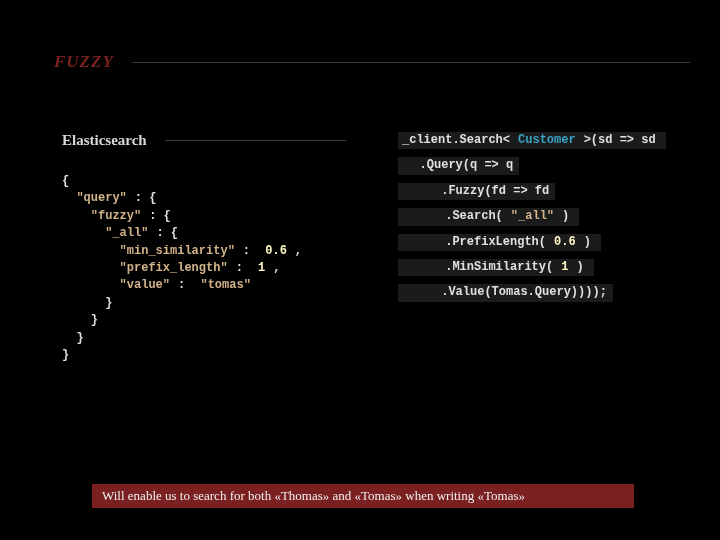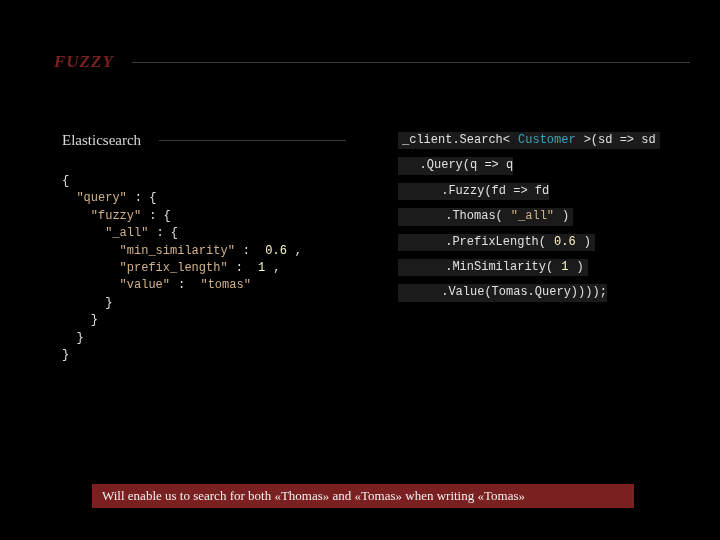--- a/index.html
+++ b/index.html
@@ -32,20 +32,21 @@
     flex: 0 0 auto;
   }
   .hrule {
     flex: 1 1 auto;
     height: 1px;
     background: #3a3a3a;
   }
   .columns {
     display: flex;
     gap: 28px;
+    font-weight: bold;
   }
   .col {
     flex: 1 1 50%;
   }
   .col-header {
     display: flex;
     align-items: center;
     gap: 10px;
     margin-bottom: 20px;
   }
@@ -58,21 +59,21 @@
   pre.code {
     font-family: Consolas, 'Courier New', monospace;
     font-size: 12px;
     line-height: 1.45;
     white-space: pre;
     color: #e0e0e0;
   }       
   .code .str { color: #d2b38a; }       
   .code .num { color: #fef9c3; }       
   .code .type{ color: #38a2c2; }       
-  .code .bg  { background: #1b1b1b; display: inline-block; }
+  .code .bg  { background: #1b1b1b; display: inline-block; padding-right: 6px; }
   .footnote {
     position: absolute;
     left: 76px;
     right: 94px;
     bottom: 40px;
     background: #7b2020;
     color: #f0f0f0;
     font-family: Georgia, serif;
     font-size: 13px;
     padding: 4px 10px;
@@ -106,21 +107,21 @@
 <span>      }</span>
 <span>    }</span>
 <span>  }</span>
 <span>}</span></pre>
     </div>
 
     <div class="col">
 <pre class="code"><span class="bg"><span>_client.Search&lt;</span><span class="type">Customer</span><span>&gt;(sd =&gt; sd</span></span>
 <span class="bg">   .Query(q =&gt; q</span>
 <span class="bg">      .Fuzzy(fd =&gt; fd</span>
-<span class="bg"><span>      .Thomas(</span><span class="str">"_all"</span><span>)</span></span>
+<span class="bg"><span>      .Search(</span><span class="str">"_all"</span><span>)</span></span>
 <span class="bg"><span>      .PrefixLength(</span><span class="num">0.6</span><span>)</span></span>
 <span class="bg"><span>      .MinSimilarity(</span><span class="num">1</span><span>)</span></span>
 <span class="bg">      .Value(Tomas.Query))));</span></pre>
     </div>
 
   </div>
 
   <div class="footnote">Will enable us to search for both «Thomas» and «Tomas» when writing «Tomas»</div>
 
 </div>

